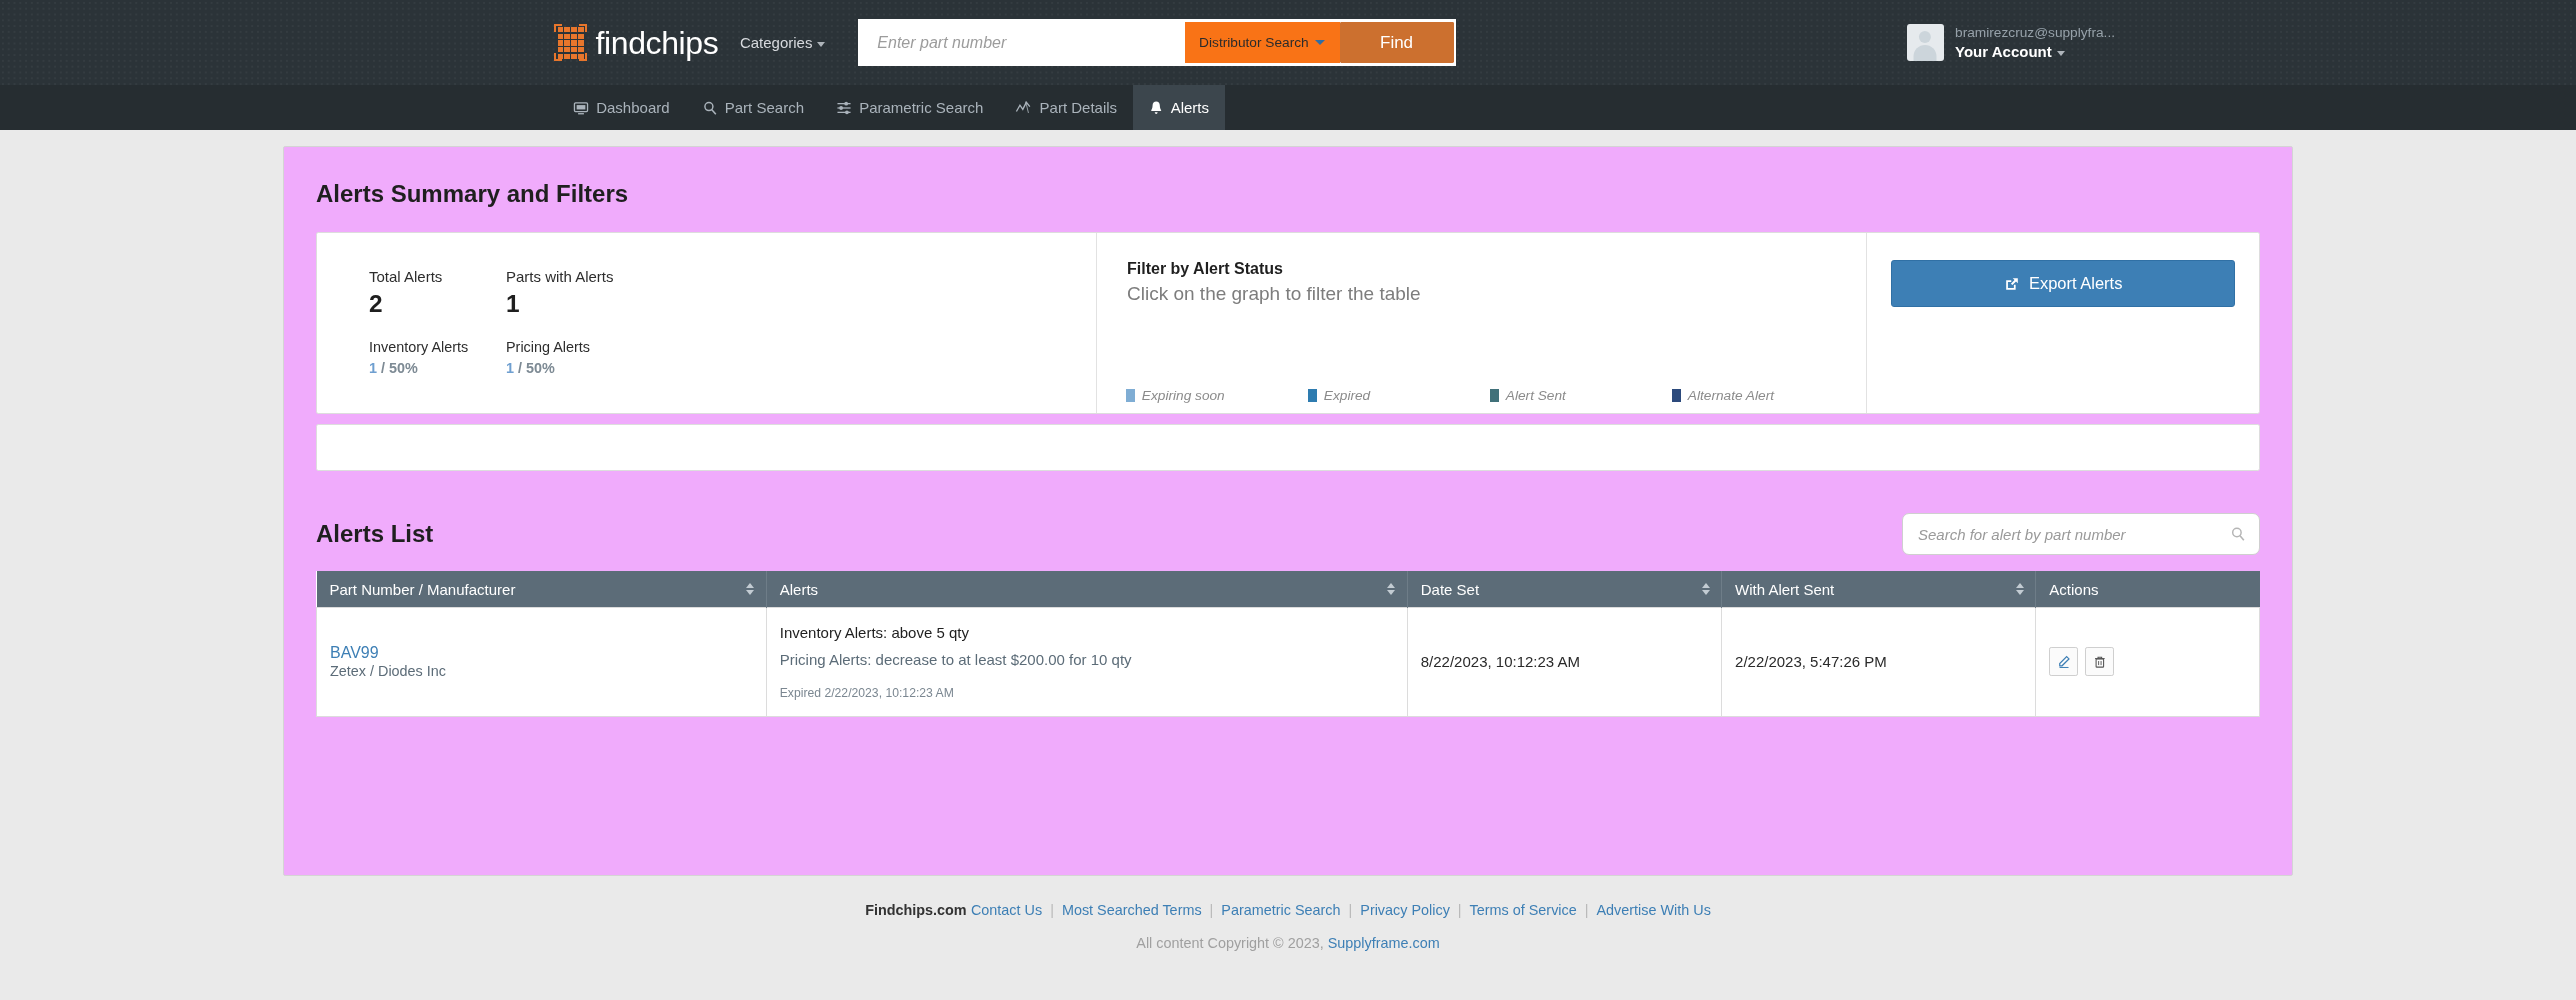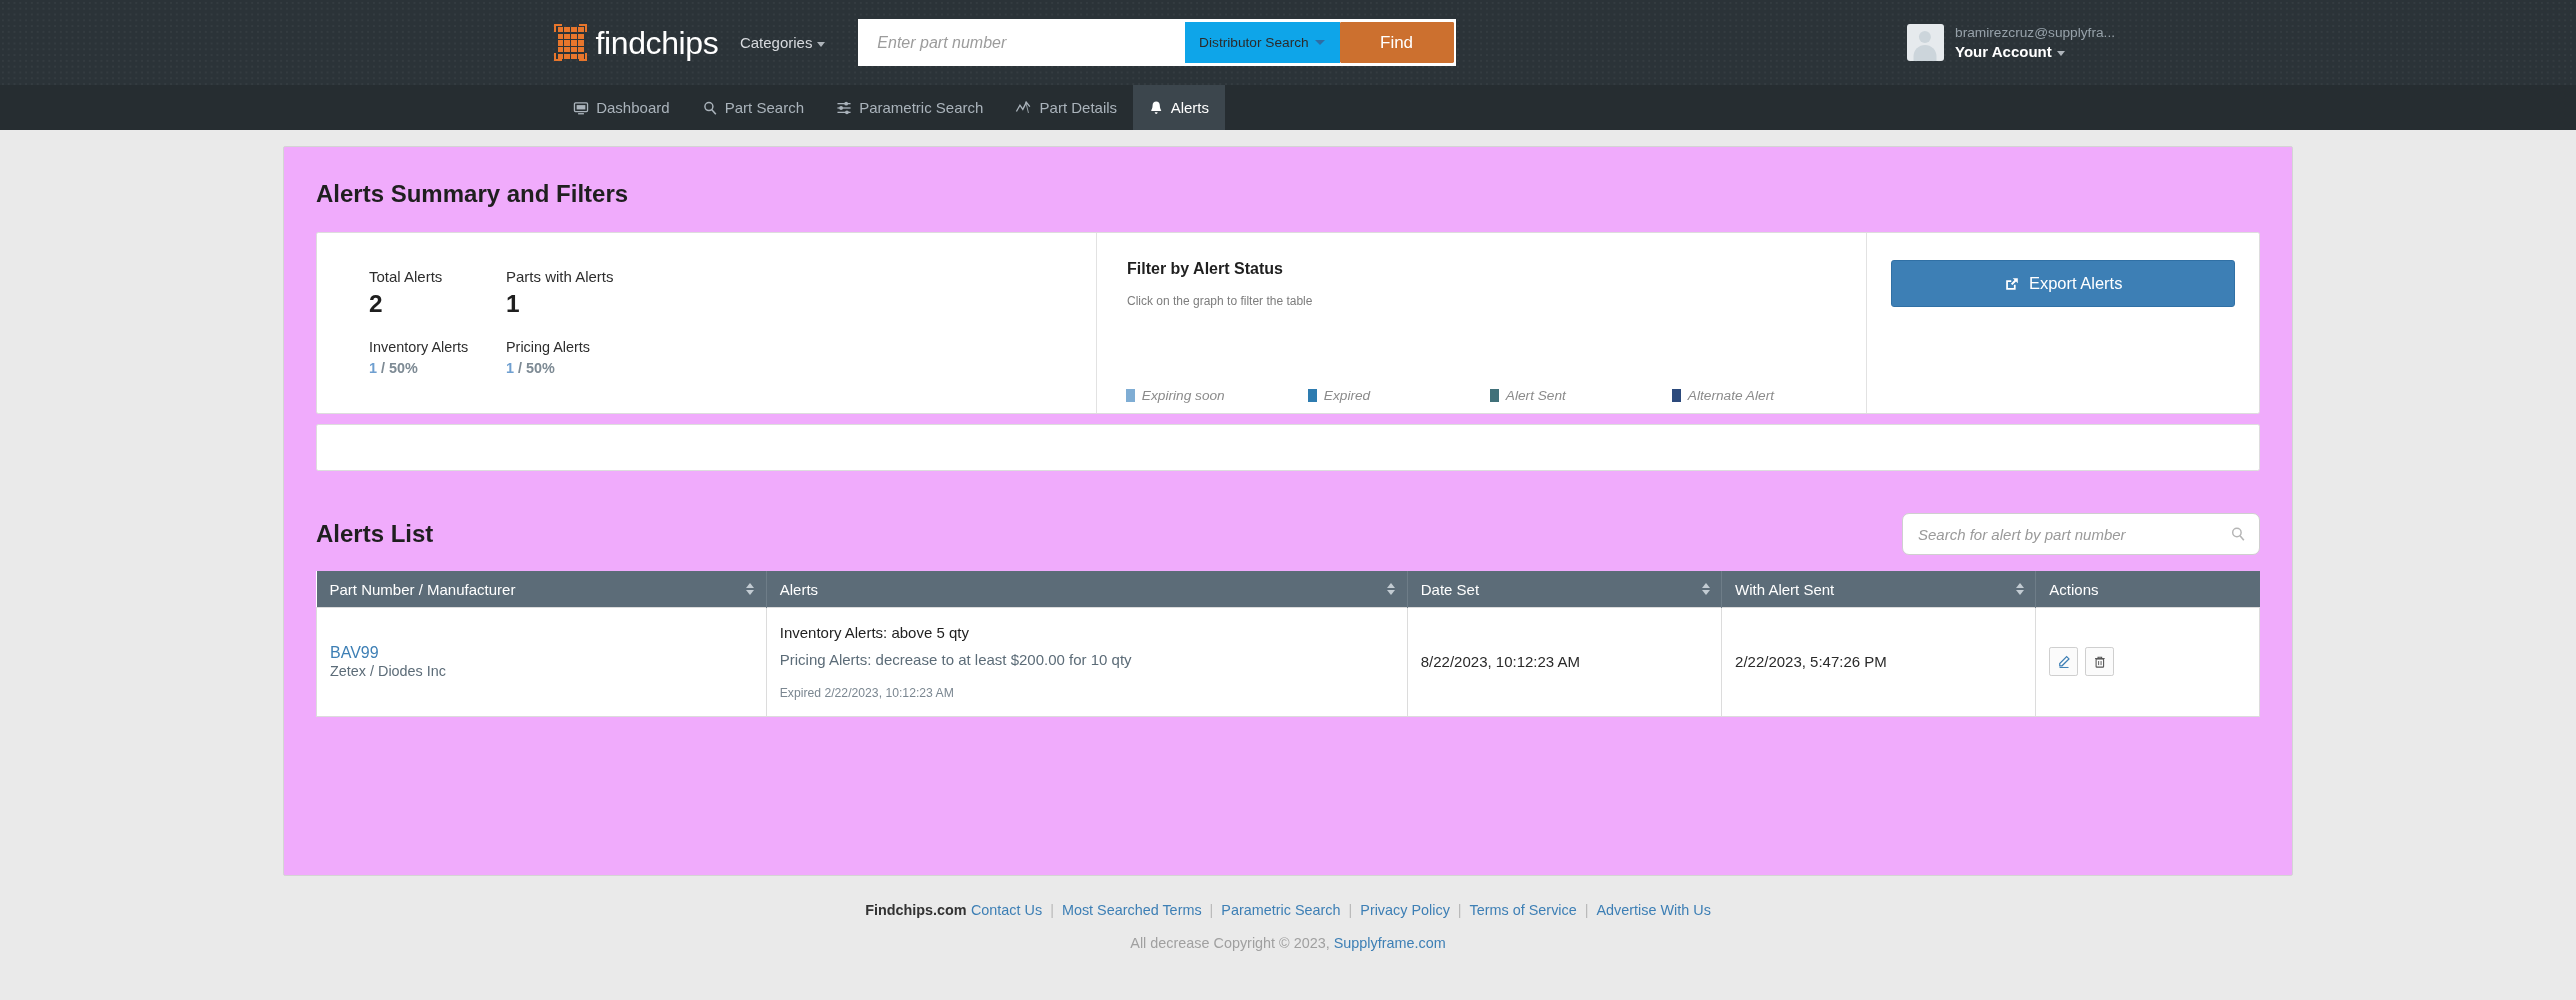--- a/index.html
+++ b/index.html
@@ -98,21 +98,21 @@
     flex: 1 1 auto;
     font-size: 16px;
     font-style: italic;
     color: #3a3a3a;
     padding: 0 16px;
     font-family: "Liberation Sans", sans-serif;
     background: transparent;
   }
   .search-input::placeholder { color: #9c9c9c; font-style: italic; }
   .search-scope {
-    background: #0ea5e9;
+    background: #f97316;
     display: flex;
     align-items: center;
     padding: 0 14.4px;
     font-size: 13.7px;
     color: #2b2b2b;
     white-space: nowrap;
     cursor: pointer;
   }
   .caret-blue {
     display: inline-block;
@@ -240,21 +240,21 @@
   .sub-value .num { color: #6f9fd0; font-weight: bold; }
   .sub-value .pct { color: #7d8a94; font-weight: bold; }
 
   .filter-area {
     flex: 1 1 auto;
     padding: 27px 0 0 30px;
     position: relative;
     border-right: 0.7px solid #e2e2e2;
   }
   .filter-title { font-size: 16px; font-weight: bold; color: #1f1f1f; }
-  .filter-sub { font-size: 12px; color: #7d7d7d; margin-top: 16px; }
+  .filter-sub { font-size: 19px; color: #7d7d7d; margin-top: 5px; }
   .legend {
     position: absolute;
     left: 29px; bottom: 10px;
     display: flex;
     gap: 0;
   }
   .legend-item {
     display: flex;
     align-items: center;
     gap: 6.5px;
@@ -694,18 +694,18 @@
       </tbody>
     </table>
 
   </div>
 
   <div class="footer">
     <div class="footer-links">
       <span class="footer-brand">Findchips.com</span><a>Contact Us</a><span class="footer-sep">|</span><a>Most Searched Terms</a><span class="footer-sep">|</span><a>Parametric Search</a><span class="footer-sep">|</span><a>Privacy Policy</a><span class="footer-sep">|</span><a>Terms of Service</a><span class="footer-sep">|</span><a>Advertise With Us</a>
     </div>
     <div class="footer-copy">
-      <span>All decrease Copyright © 2023,</span>
+      <span>All content Copyright © 2023,</span>
       <a>Supplyframe.com</a>
     </div>
   </div>
 </div>
 
 
 </body></html>

